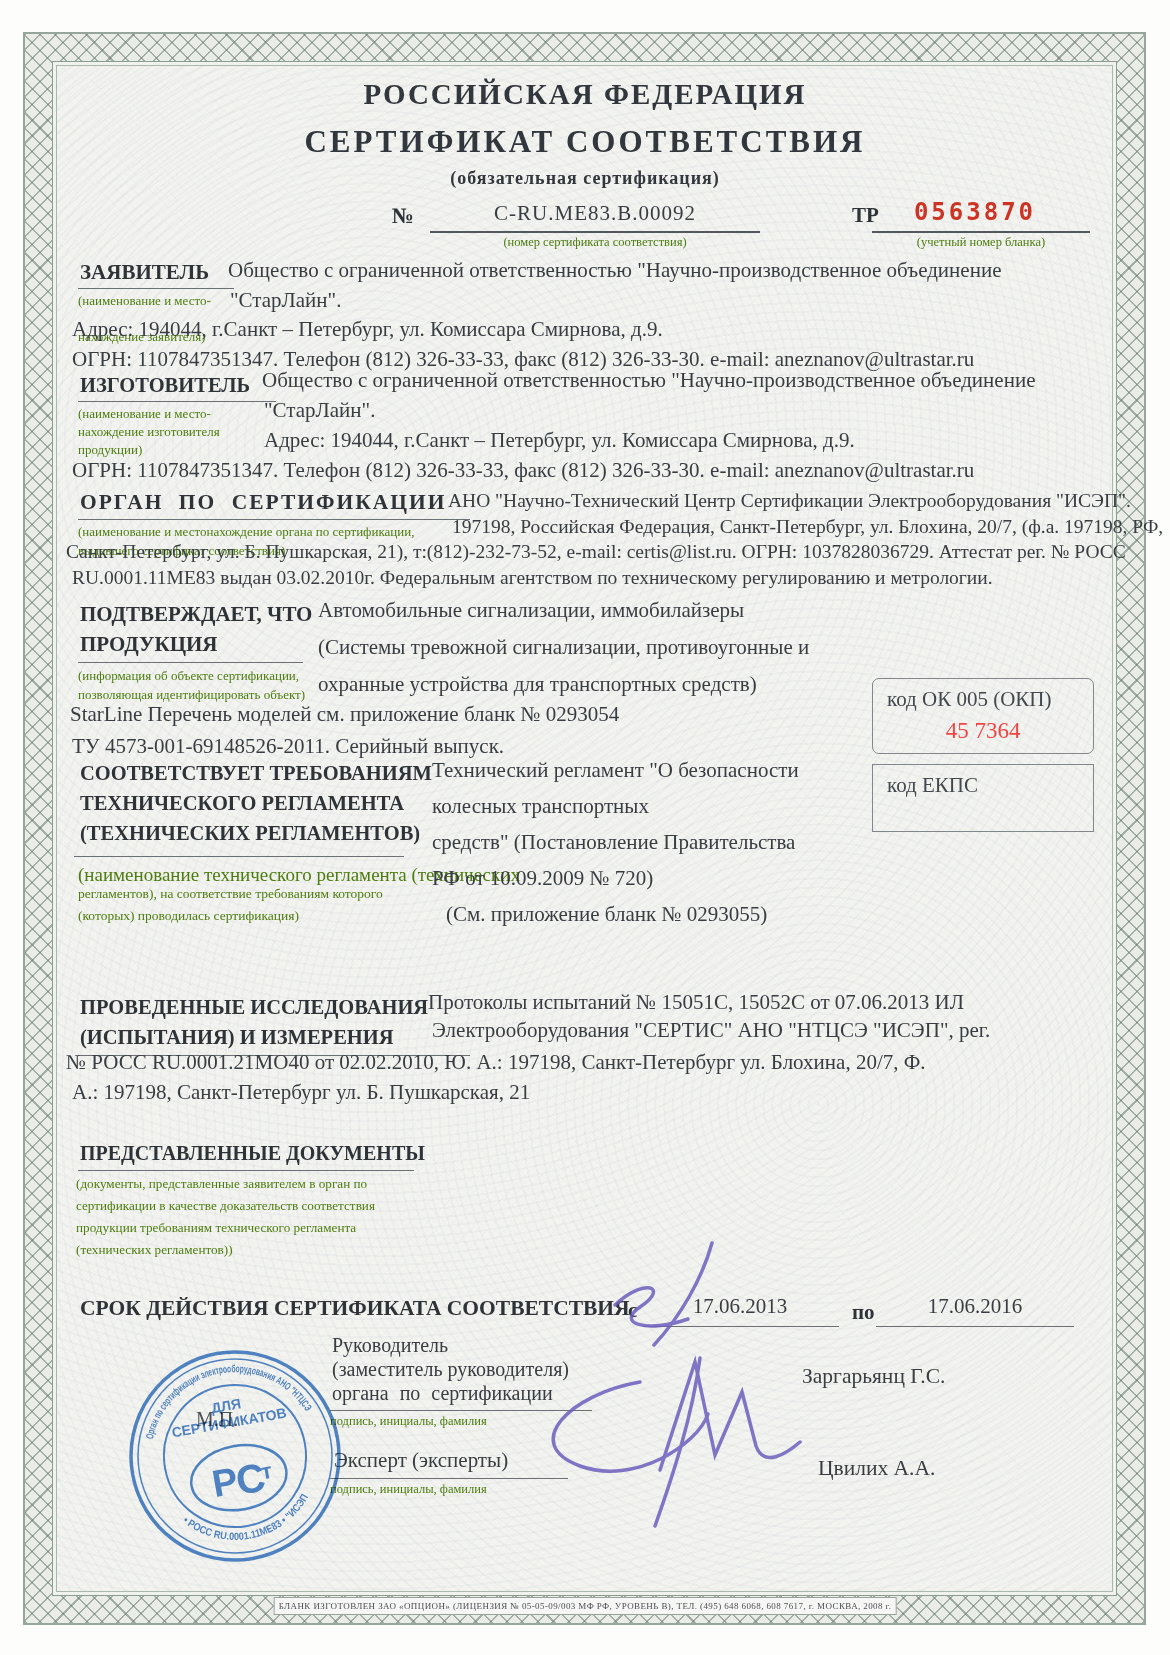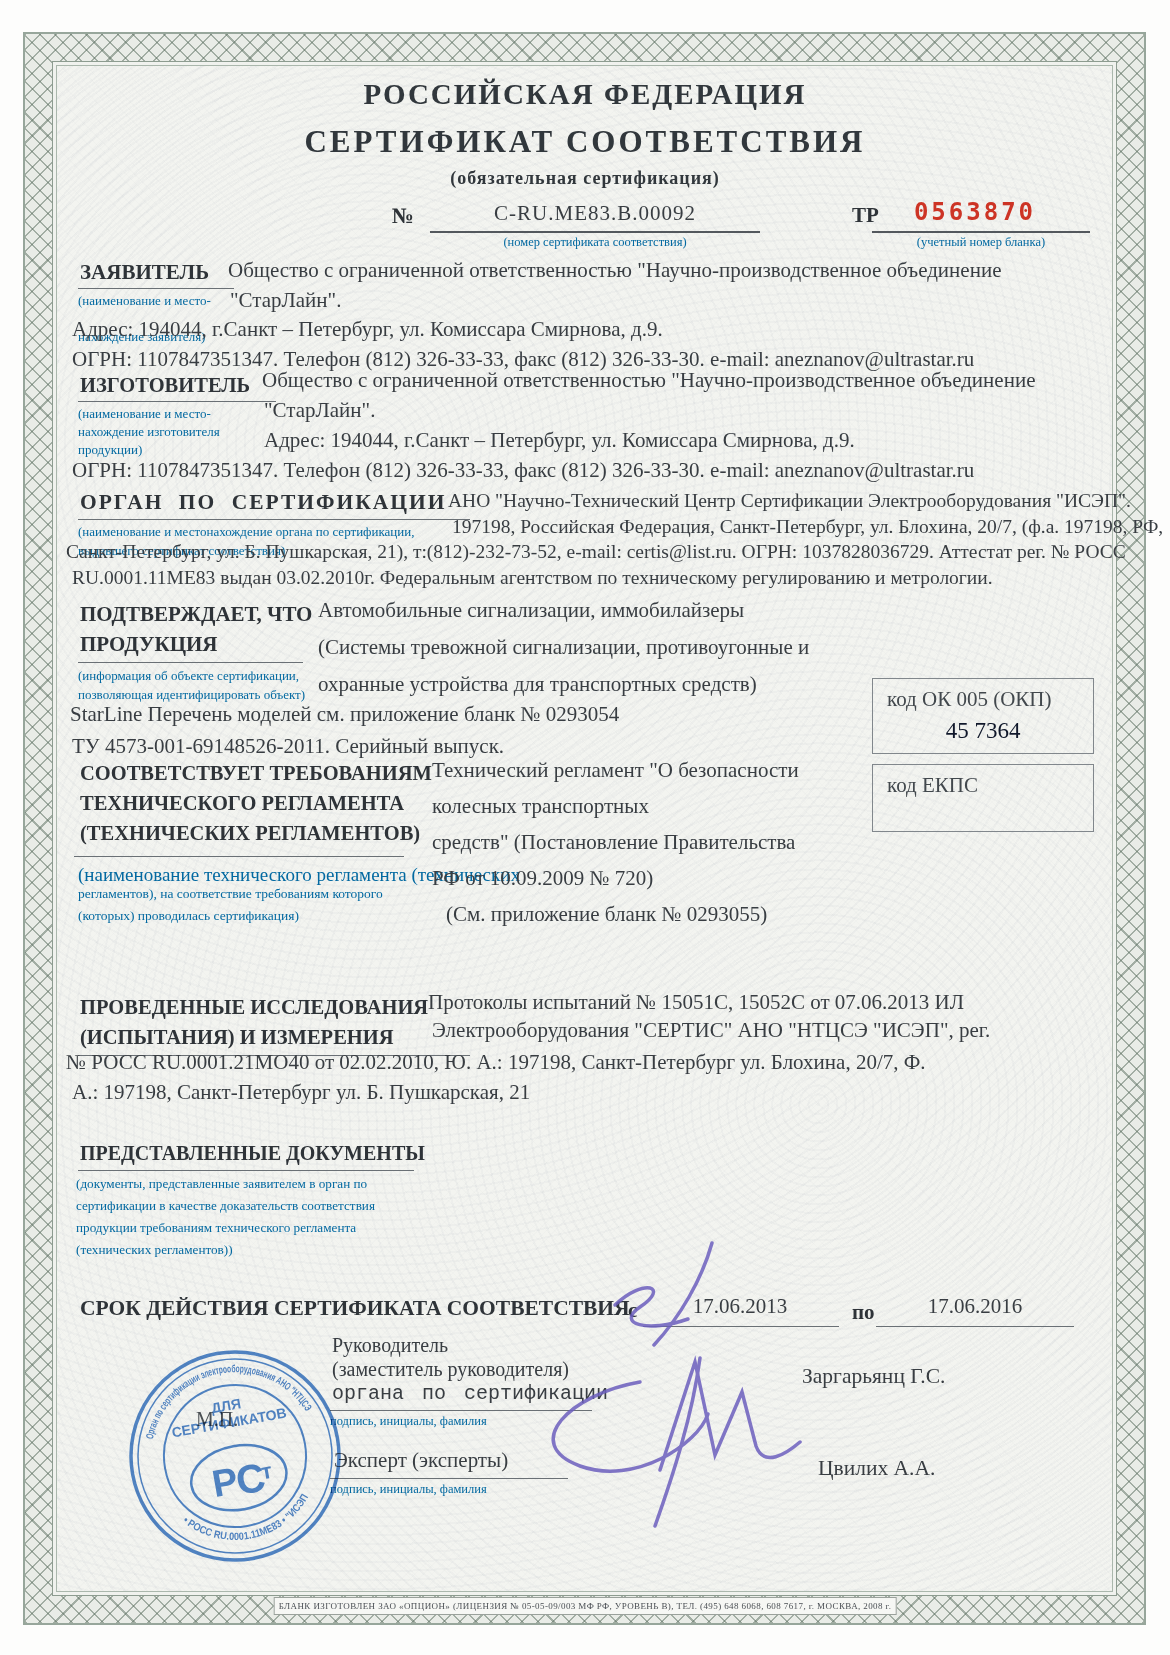--- a/index.html
+++ b/index.html
@@ -16,29 +16,29 @@
          border:1px solid #8d9c90;
          box-shadow:inset 0 0 0 3px #f0f2ee, inset 0 0 0 4px #aab7ac;
          background-color:#f3f4f0;
          background-image:
            repeating-radial-gradient(circle at 30% 25%, rgba(110,120,145,0.045) 0 2px, transparent 2px 9px),
            repeating-radial-gradient(circle at 72% 68%, rgba(110,120,145,0.045) 0 2px, transparent 2px 9px),
            repeating-linear-gradient(45deg, rgba(110,120,140,0.025) 0 1px, transparent 1px 6px),
            repeating-linear-gradient(-45deg, rgba(110,120,140,0.025) 0 1px, transparent 1px 6px);}
   .t{position:absolute;font-family:"Liberation Serif",serif;color:#383d42;font-size:21px;white-space:nowrap;z-index:3;}
   .b{font-weight:bold;color:#2e3338;}
-  .s{position:absolute;font-family:"Liberation Serif",serif;color:#0369a1;font-size:13px;white-space:nowrap;z-index:3;}
+  .s{position:absolute;font-family:"Liberation Serif",serif;color:#4d7c0f;font-size:13px;white-space:nowrap;z-index:3;}
   .rule{position:absolute;border-top:2px solid #53585d;z-index:3;}
   .thin{border-top-width:1px;border-top-color:#6a7075;}
   .ctr{text-align:center;}
   .hdr{position:absolute;left:56px;width:1058px;text-align:center;font-weight:bold;color:#31373c;z-index:3;
        font-family:"Liberation Serif",serif;}
   .codebox{position:absolute;left:872px;width:220px;border:1px solid #81878c;z-index:3;background:transparent;}
   .codebox .lbl{font-family:"Liberation Serif",serif;font-size:21px;color:#42484d;padding:8px 0 0 14px;white-space:nowrap;}
-  .codebox .val{font-family:"Liberation Serif",serif;font-size:23px;color:#0f172a;text-align:center;padding-top:6px;}
+  .codebox .val{font-family:"Liberation Serif",serif;font-size:23px;color:#ef4444;text-align:center;padding-top:6px;}
   .rednum{font-family:"DejaVu Sans Mono",monospace;color:#cd3425;font-weight:bold;letter-spacing:3px;}
   svg text{font-family:"Liberation Sans",sans-serif;}
   .footerbox{position:absolute;top:1597px;left:50%;transform:translateX(-50%);
              background:#f6f7f4;border:1px solid #9aa19b;padding:3px 4px;z-index:5;
              font-family:"Liberation Serif",serif;font-size:9px;letter-spacing:0.4px;color:#4a4f54;white-space:nowrap;}
 </style>
 </head>
 <body>
 
 <div class="page">
@@ -91,21 +91,21 @@
   <div class="t b" style="left:80px;top:632px;">ПРОДУКЦИЯ</div>
   <div class="rule thin" style="left:78px;top:662px;width:225px;"></div>
   <div class="s" style="left:78px;top:668px;">(информация об объекте сертификации,</div>
   <div class="s" style="left:78px;top:687px;">позволяющая идентифицировать объект)</div>
   <div class="t" style="left:318px;top:598px;">Автомобильные сигнализации, иммобилайзеры</div>
   <div class="t" style="left:318px;top:635px;">(Системы тревожной сигнализации, противоугонные и</div>
   <div class="t" style="left:318px;top:672px;">охранные устройства для транспортных средств)</div>
   <div class="t" style="left:70px;top:702px;">StarLine Перечень моделей см. приложение бланк № 0293054</div>
   <div class="t" style="left:72px;top:734px;">ТУ 4573-001-69148526-2011. Серийный выпуск.</div>
 
-  <div class="codebox" style="top:678px;height:74px;">
+  <div class="codebox" style="top:678px;height:74px;border-radius:7px;">
     <div class="lbl">код ОК 005 (ОКП)</div>
     <div class="val">45 7364</div>
   </div>
   <div class="codebox" style="top:764px;height:66px;">
     <div class="lbl">код ЕКПС</div>
   </div>
 
   <div class="t b" style="left:80px;top:762px;font-size:20.5px;">СООТВЕТСТВУЕТ ТРЕБОВАНИЯМ</div>
   <div class="t b" style="left:80px;top:792px;font-size:20.5px;">ТЕХНИЧЕСКОГО  РЕГЛАМЕНТА</div>
   <div class="t b" style="left:80px;top:822px;font-size:20.5px;">(ТЕХНИЧЕСКИХ  РЕГЛАМЕНТОВ)</div>
@@ -137,21 +137,21 @@
   <div class="t b" style="left:80px;top:1296px;font-size:21.5px;">СРОК ДЕЙСТВИЯ СЕРТИФИКАТА СООТВЕТСТВИЯ</div>
   <div class="t b" style="left:628px;top:1298px;">с</div>
   <div class="t ctr" style="left:645px;top:1294px;width:190px;">17.06.2013</div>
   <div class="rule thin" style="left:643px;top:1326px;width:196px;"></div>
   <div class="t b" style="left:852px;top:1300px;">по</div>
   <div class="t ctr" style="left:880px;top:1294px;width:190px;">17.06.2016</div>
   <div class="rule thin" style="left:876px;top:1326px;width:198px;"></div>
 
   <div class="t" style="left:332px;top:1334px;font-size:20px;">Руководитель</div>
   <div class="t" style="left:332px;top:1358px;font-size:20px;">(заместитель руководителя)</div>
-  <div class="t" style="left:332px;top:1382px;font-size:20px;word-spacing:6px;font-family:Liberation Mono, monospace;">органа  по  сертификации</div>
+  <div class="t" style="left:332px;top:1382px;font-size:20px;word-spacing:6px;">органа  по  сертификации</div>
   <div class="rule thin" style="left:330px;top:1410px;width:262px;"></div>
   <div class="s" style="left:330px;top:1414px;font-size:12.5px;">подпись, инициалы, фамилия</div>
   <div class="t" style="left:802px;top:1364px;font-size:21.5px;">Заргарьянц Г.С.</div>
   <div class="t" style="left:334px;top:1448px;">Эксперт (эксперты)</div>
   <div class="rule thin" style="left:330px;top:1478px;width:238px;"></div>
   <div class="s" style="left:330px;top:1482px;font-size:12.5px;">подпись, инициалы, фамилия</div>
   <div class="t" style="left:818px;top:1456px;font-size:21.5px;">Цвилих А.А.</div>
   <div class="t" style="left:196px;top:1408px;font-size:20px;color:#4b5054;">М.П.</div>
 
   <svg width="270" height="260" viewBox="0 0 270 260" style="position:absolute;left:100px;top:1328px;z-index:4;opacity:0.82;mix-blend-mode:multiply;">

